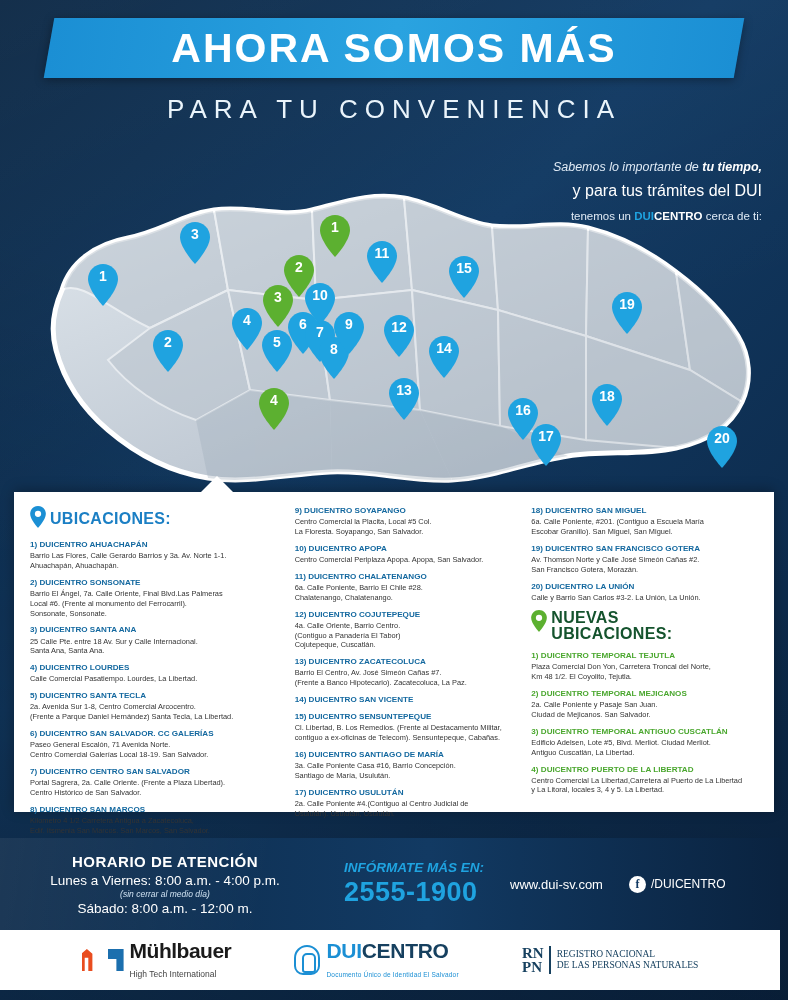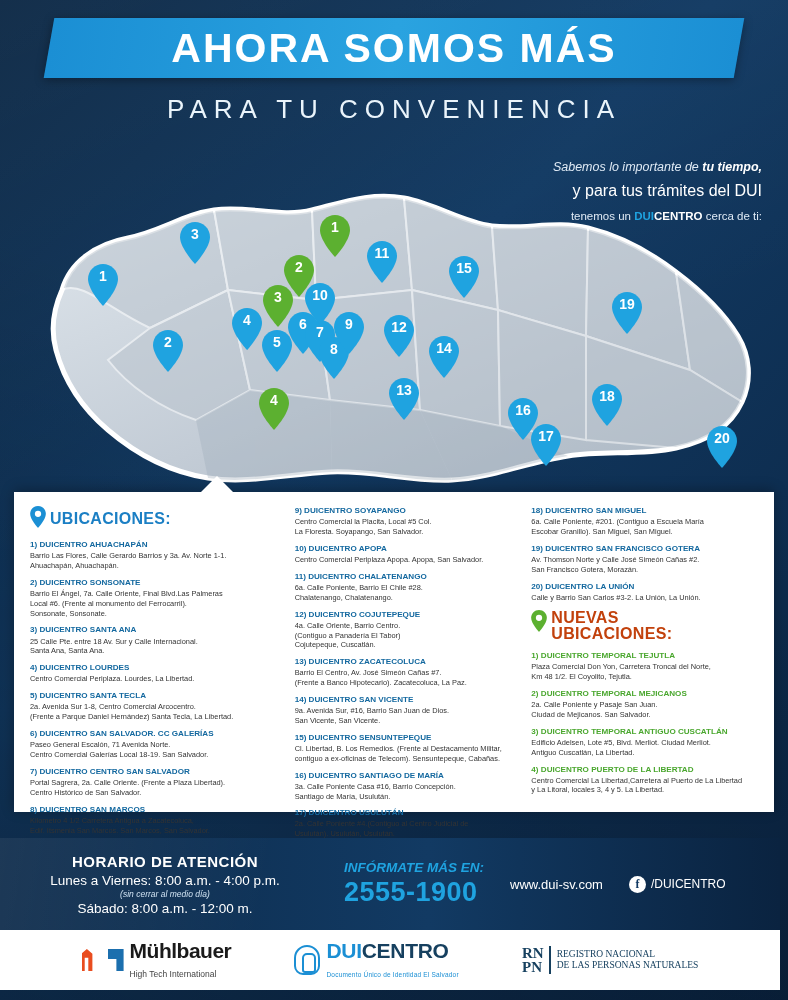--- a/index.html
+++ b/index.html
@@ -136,21 +136,21 @@
     align-items: center;
     gap: 4px;
     margin-bottom: 8px;
   }
   .col-head h2 {
     color: #1b7fc4;
     font-size: 16px;
     font-weight: bold;
     letter-spacing: 0.3px;
   }
-  .col-head.green h2 { color: #c2410c; }
+  .col-head.green h2 { color: #14532d; }
   .col-head.green { align-items: flex-start; }
   .col-head .htxt { line-height: 1.05; }
 
   .entry { margin-bottom: 7px; }
   .entry .name {
     color: #13689f;
     font-size: 8.1px;
     font-weight: bold;
     line-height: 1.25;
   }
@@ -508,21 +508,21 @@
             <div class="entry">
               <div class="name">2) DUICENTRO SONSONATE</div>
               <div class="addr">Barrio El Ángel, 7a. Calle Oriente, Final Blvd.Las Palmeras<br>Local #6. (Frente al monumento del Ferrocarril).<br>Sonsonate, Sonsonate.</div>
             </div>
             <div class="entry">
               <div class="name">3) DUICENTRO SANTA ANA</div>
               <div class="addr">25 Calle Pte. entre 18 Av. Sur y Calle Internacional.<br>Santa Ana, Santa Ana.</div>
             </div>
             <div class="entry">
               <div class="name">4) DUICENTRO LOURDES</div>
-              <div class="addr">Centro Comercial Periplaza. Lourdes, La Libertad.</div>
+              <div class="addr">Calle Comercial Pasatiempo. Lourdes, La Libertad.</div>
             </div>
             <div class="entry">
               <div class="name">5) DUICENTRO SANTA TECLA</div>
               <div class="addr">2a. Avenida Sur 1-8, Centro Comercial Arcocentro.<br>(Frente a Parque Daniel Hernández) Santa Tecla, La Libertad.</div>
             </div>
             <div class="entry">
               <div class="name">6) DUICENTRO SAN SALVADOR. CC GALERÍAS</div>
               <div class="addr">Paseo General Escalón, 71 Avenida Norte.<br>Centro Comercial Galerías Local 18-19. San Salvador.</div>
             </div>
             <div class="entry">
@@ -553,21 +553,20 @@
             <div class="entry">
               <div class="name">12) DUICENTRO COJUTEPEQUE</div>
               <div class="addr">4a. Calle Oriente, Barrio Centro.<br>(Contiguo a Panadería El Tabor)<br>Cojutepeque, Cuscatlán.</div>
             </div>
             <div class="entry">
               <div class="name">13) DUICENTRO ZACATECOLUCA</div>
               <div class="addr">Barrio El Centro, Av. José Simeón Cañas #7.<br>(Frente a Banco Hipotecario). Zacatecoluca, La Paz.</div>
             </div>
             <div class="entry">
               <div class="name">14) DUICENTRO SAN VICENTE</div>
-              <div class="addr">9a. Avenida Sur, #16, Barrio San Juan de Dios.<br>San Vicente, San Vicente.</div>
             </div>
             <div class="entry">
               <div class="name">15) DUICENTRO SENSUNTEPEQUE</div>
               <div class="addr">Cl. Libertad, B. Los Remedios. (Frente al Destacamento Militar,<br>contiguo a ex-oficinas de Telecom). Sensuntepeque, Cabañas.</div>
             </div>
             <div class="entry">
               <div class="name">16) DUICENTRO SANTIAGO DE MARÍA</div>
               <div class="addr">3a. Calle Poniente Casa #16, Barrio Concepción.<br>Santiago de María, Usulután.</div>
             </div>
             <div class="entry">

